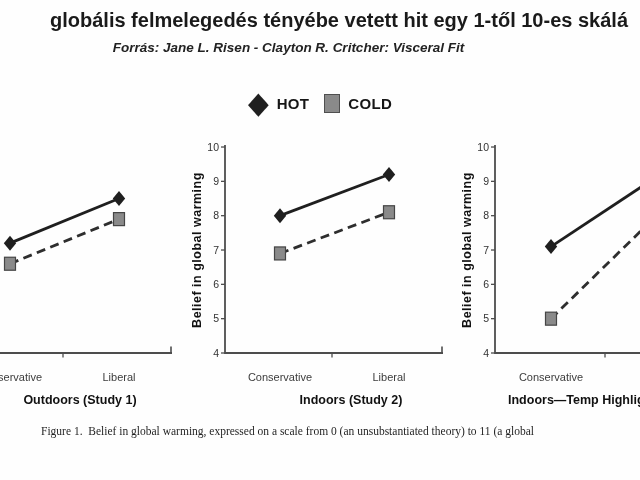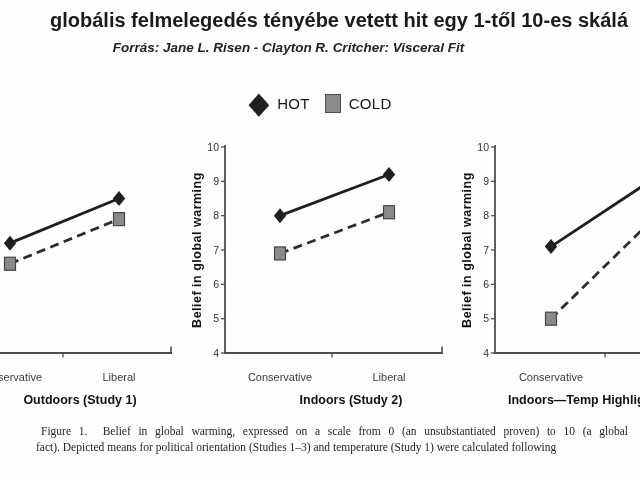--- a/index.html
+++ b/index.html
@@ -8,21 +8,21 @@
   
   #page-title{position:absolute;top:2px;left:12px;width:640px;height:36px;line-height:36px;
     text-align:center;font-size:20px;font-weight:bold;color:#1a1a1a;white-space:nowrap;overflow:hidden;margin-left:7px;}
   #source-line{position:absolute;top:40px;left:0;width:577px;text-align:center;
     font-size:13.5px;font-style:italic;font-weight:bold;color:#222;}
   
   #legend{position:absolute;top:84px;left:0;width:640px;height:38px;display:flex;
     align-items:center;justify-content:center;}
   .lg-diamond{display:inline-block;font-size:27px;line-height:30px;transform:scaleY(1.12);margin-right:8px;}
   .lg-square{display:inline-block;width:14px;height:17px;border:1.5px solid #4f4f4f;margin-right:8px;}
-  .lg-label{font-size:15px;font-weight:normal;color:#161616;letter-spacing:.3px;}
+  .lg-label{font-size:15px;font-weight:bold;color:#161616;letter-spacing:.3px;}
   .lg-gap{width:15px;}
   
   #figure-canvas{position:absolute;top:130px;left:0;}
   svg text{font-family:"Liberation Sans",sans-serif;}
   
   #caption{position:absolute;left:36px;top:424px;width:592px;font-family:"Liberation Serif",serif;
     font-size:11.5px;line-height:15.5px;color:#1f1f1f;}
   .cap-line{white-space:nowrap;overflow:hidden;text-align:justify;text-align-last:justify;}
   .cap-line:last-child{text-align-last:left;}
   .cap-line:first-child{text-indent:5px;}
@@ -107,16 +107,15 @@
       <polygon points="551,109.07700000000001 557.2,116.57700000000001 551,124.07700000000001 544.8,116.57700000000001" fill="#1f1f1f"></polygon>
       <polygon points="660,36.98400000000004 666.2,44.48400000000004 660,51.98400000000004 653.8,44.48400000000004" fill="#1f1f1f"></polygon>
       <rect x="545.5" y="182.17000000000002" width="11" height="13" fill="#8a8a8a" stroke="#454545" stroke-width="1.2"></rect>
       <rect x="654.5" y="75.74700000000001" width="11" height="13" fill="#8a8a8a" stroke="#454545" stroke-width="1.2"></rect>
       <text x="551" y="251" text-anchor="middle" font-size="11" fill="#3c3c3c">Conservative</text>
       <text x="660" y="251" text-anchor="middle" font-size="11" fill="#3c3c3c">Liberal</text>
       <text x="508" y="274" text-anchor="start" font-size="12.5" font-weight="bold" fill="#111111">Indoors—Temp Highlight</text>
     </svg>
 
   <div id="caption">
-      <div class="cap-line"><span class="cap-i">Figure 1.</span><span>&nbsp;&nbsp;Belief in global warming, expressed on a scale from 0 (</span><span class="cap-i">an unsubstantiated proven</span><span>) to 10 (</span><span class="cap-i">a global</span></div>
-      <div class="cap-line"><span class="cap-i">fact</span><span>). Depicted means for political orientation (Studies 1–3) and temperature (Study 1) were calculated following</span></div>
+      <div class="cap-line"><span class="cap-i">Figure 1.</span><span>&nbsp;&nbsp;Belief in global warming, expressed on a scale from 0 (</span><span class="cap-i">an unsubstantiated theory</span><span>) to 11 (</span><span class="cap-i">a global</span></div>
     </div>
 </div>
 
 </body></html>

